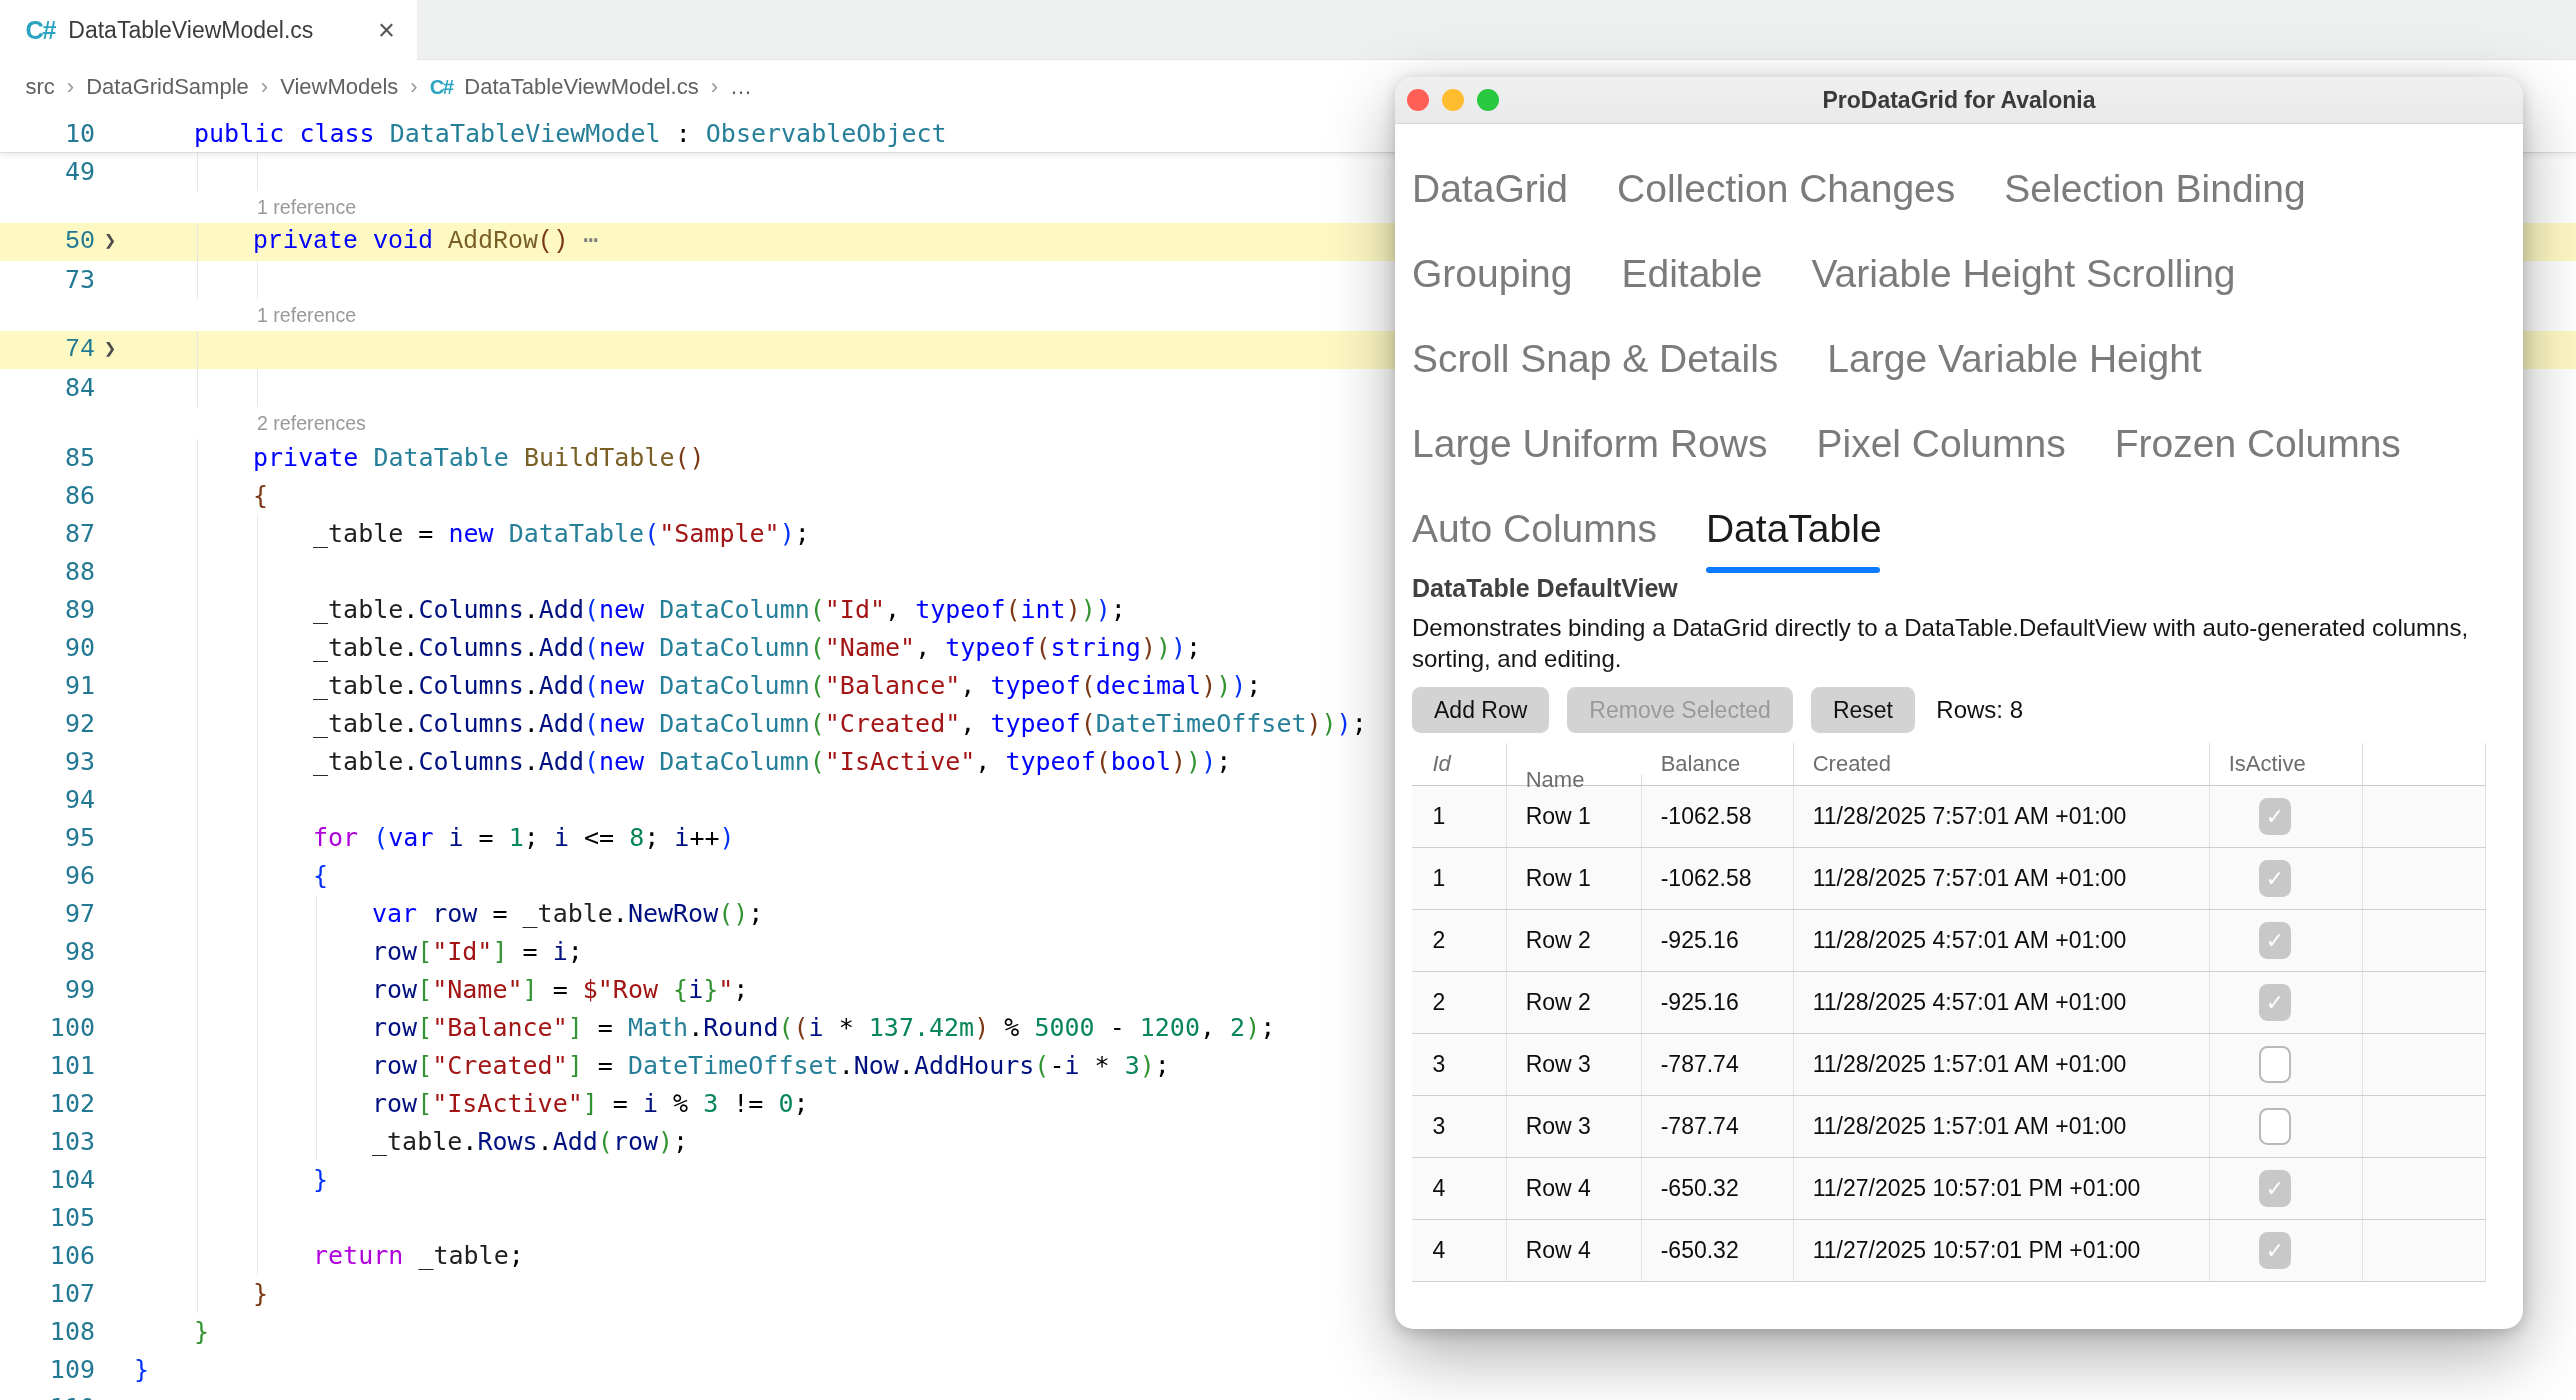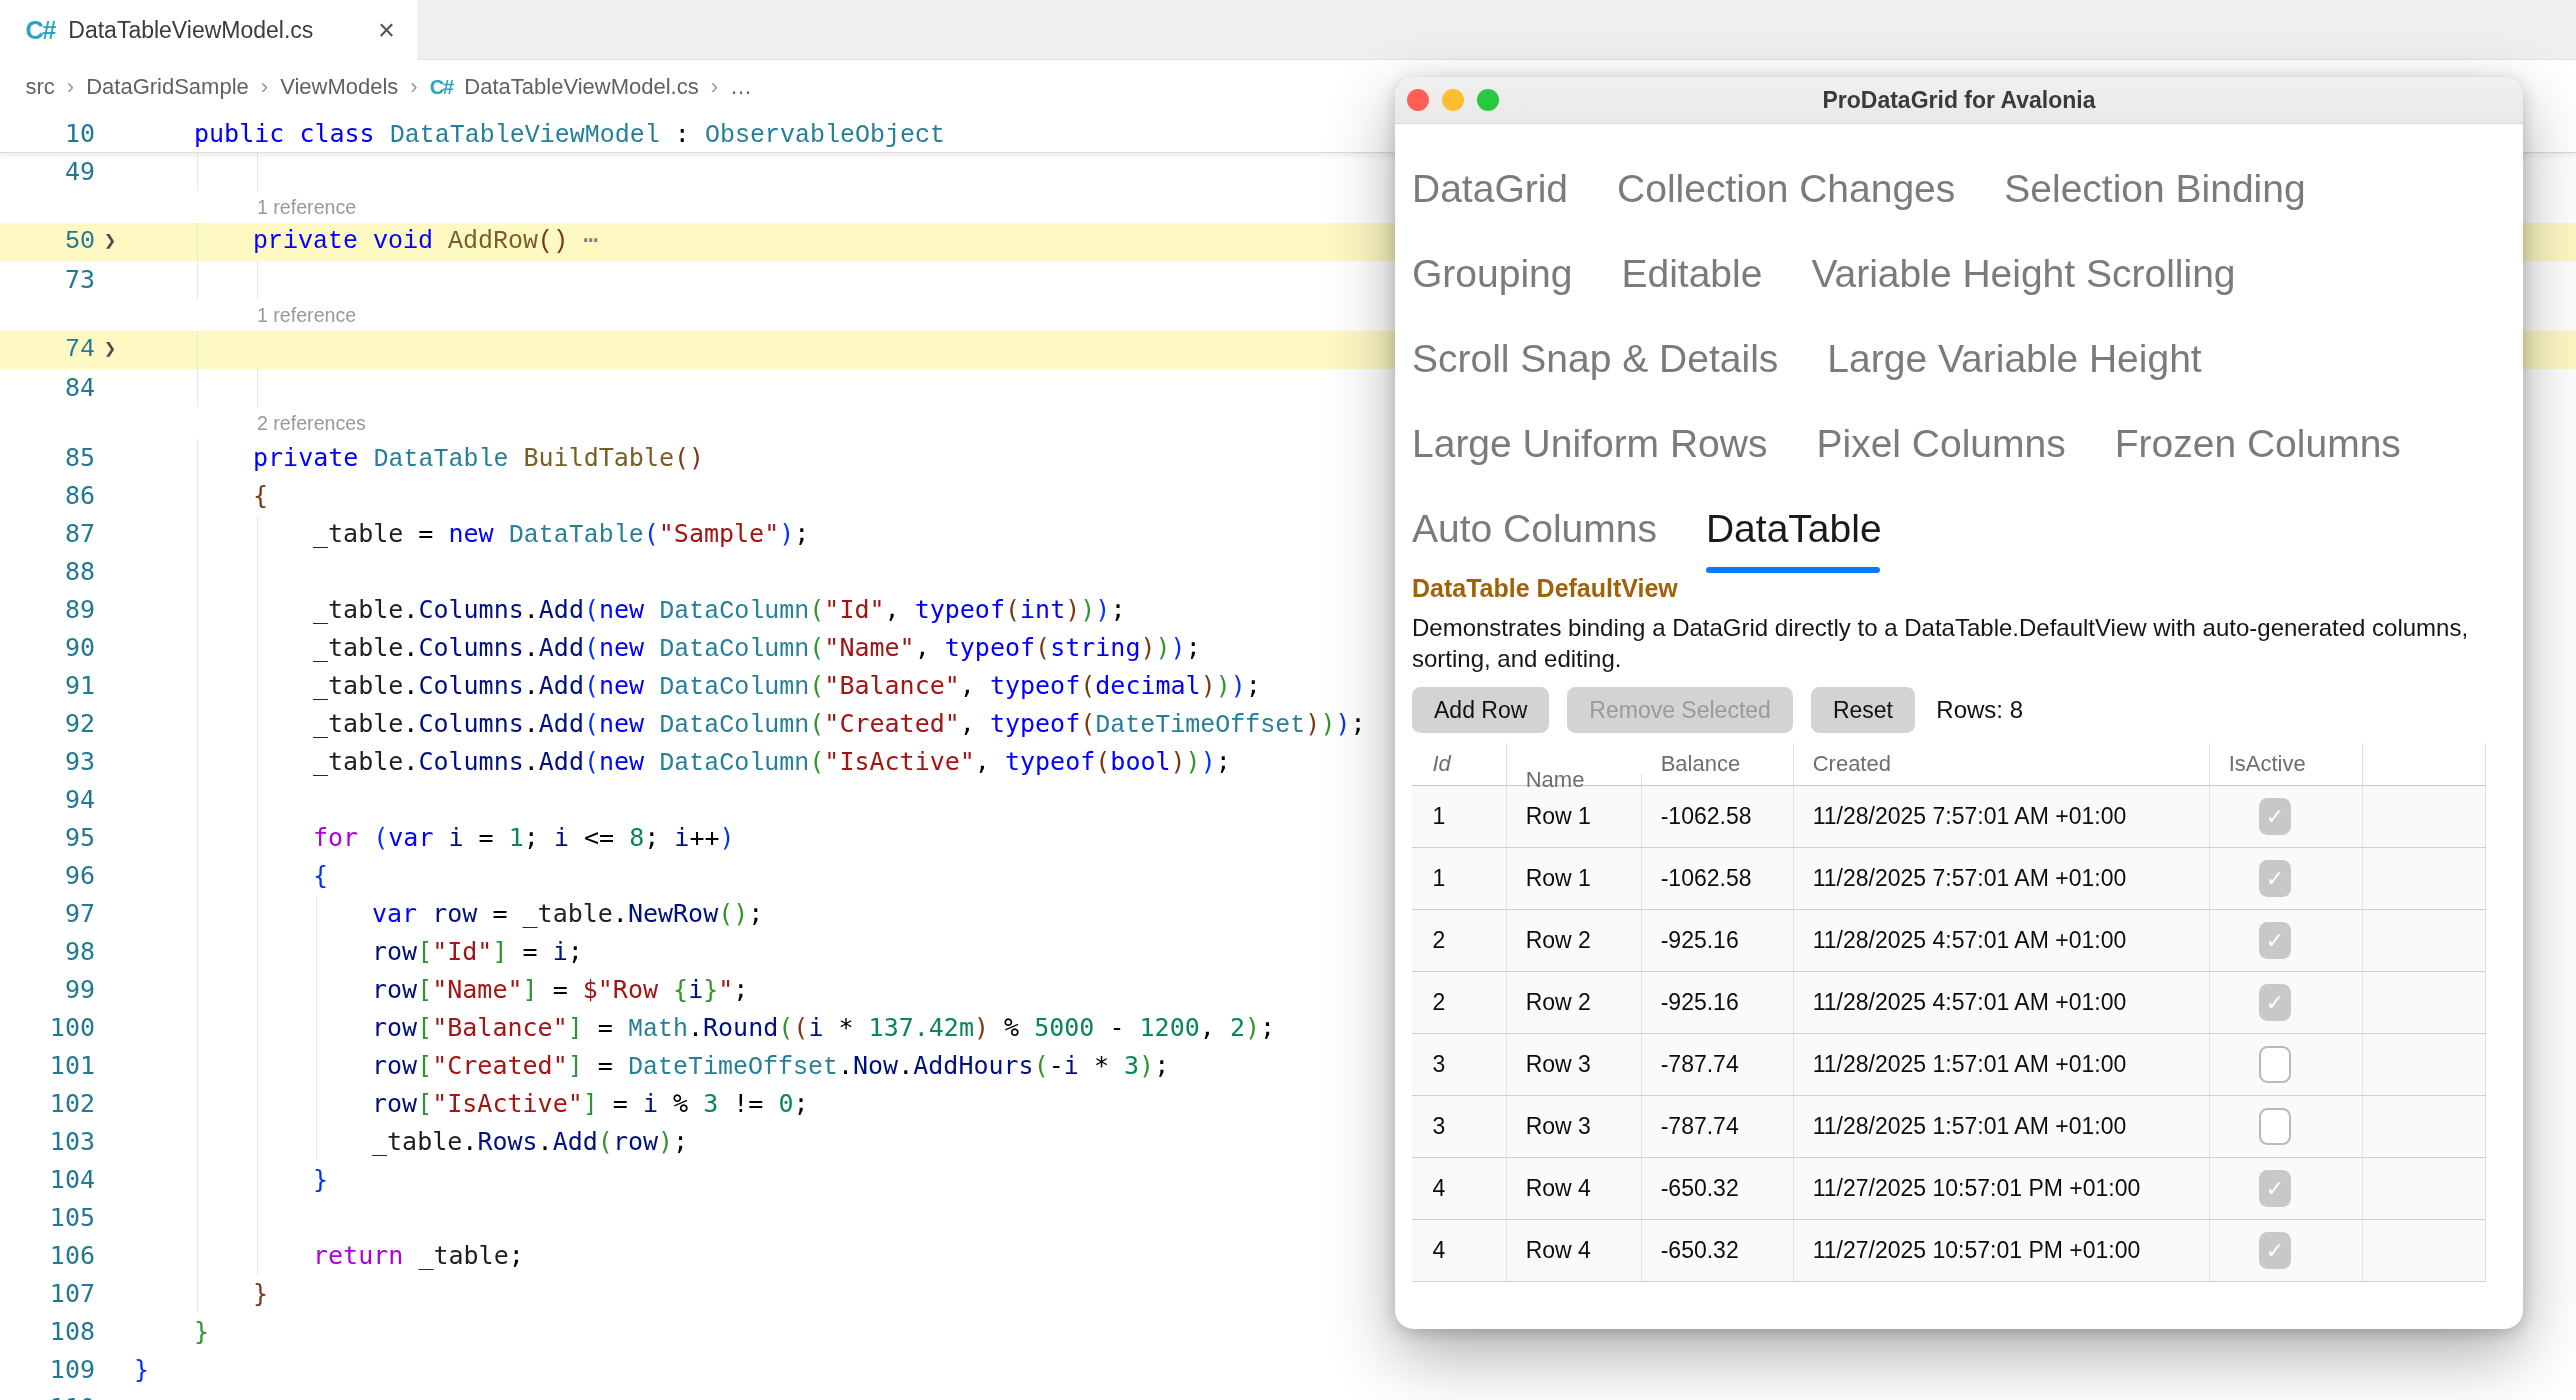--- a/index.html
+++ b/index.html
@@ -33,21 +33,21 @@
   .gut { position:absolute; left:0; top:0; width:95px; text-align:right; color:#237893; }
   .chev { position:absolute; left:104px; top:0; color:#4d4d4d; font-size:20.4px; }
   .ctext { position:absolute; top:0; white-space:pre; color:#000; }
   .iguide { position:absolute; top:0; width:0.9px; height:38px; background:#e6e6e6; }
 
   #sticky { position:absolute; left:0; top:115px; width:2576px; height:38px; background:#ffffff;
             z-index:3; border-bottom:0.9px solid #dcdcdc; box-shadow:0 2.6px 5.1px rgba(0,0,0,0.07);
             font-family:"DejaVu Sans Mono", monospace; font-size:25px; line-height:38px; }
 
   
-  .kw  { color:#0000ff; } .ctl { color:#af00db; } .typ { color:#267f99;font-family:Liberation Mono, monospace; }
+  .kw  { color:#0000ff; } .ctl { color:#af00db; } .typ { color:#267f99; }
   .mem { color:#001080; } .meth{ color:#795e26; } .str { color:#a31515; }
   .num { color:#098658; } .var { color:#001080; } .fld { color:#1f1f1f; }
   .pun { color:#000000; } .b1  { color:#0431fa; } .b2  { color:#319331; }
   .b3  { color:#7b3814; } .fold{ color:#808080; }
 
   
   #win { position:absolute; left:1395px; top:77px; width:1128px; height:1252px;
          background:#ffffff; border-radius:18.7px; z-index:10;
          box-shadow:0 25.5px 68px rgba(0,0,0,0.32), 0 3.4px 15.3px rgba(0,0,0,0.18); }
   #titlebar { position:absolute; left:0; top:0; width:100%; height:47px;
@@ -59,21 +59,21 @@
                font-weight:bold; color:#3a3a3a; }
 
   #win-body { position:absolute; left:17px; top:54px; width:1094px; }
   #nav { padding-top:15.3px; }
   .nav-row { display:flex; gap:49px; height:85px; align-items:center; }
   .nav-item { font-size:39px; color:#7b7b7b; white-space:nowrap; position:relative; }
   .nav-item.active { color:#1a1a1a; }
   .nav-item.active::after { content:""; position:absolute; left:0px; right:1.7px; bottom:-22px;
                             height:6px; background:#0a7aff; border-radius:3.4px; }
 
-  #panel-heading { margin-top:1.7px; font-size:25px; font-weight:bold; color:#a16207; line-height:31px; }
+  #panel-heading { margin-top:1.7px; font-size:25px; font-weight:bold; color:#404040; line-height:31px; }
   #panel-desc { margin-top:7.7px; width:1082px; font-size:24px; color:#161616; line-height:31px; }
 
   #btnrow { margin-top:13.6px; display:flex; align-items:center; height:46px; gap:18px; }
   .btn { height:46px; background:#d3d3d3; border:none; border-radius:8.5px; padding:0 22px;
          font-size:23px; color:#111; font-family:"Liberation Sans", sans-serif; }
   .btn.disabled { color:#9a9a9a; }
   #rows-label { font-size:24px; color:#111; margin-left:3.4px; }
 
   
   #grid { margin-top:10.2px; width:1074px; }

